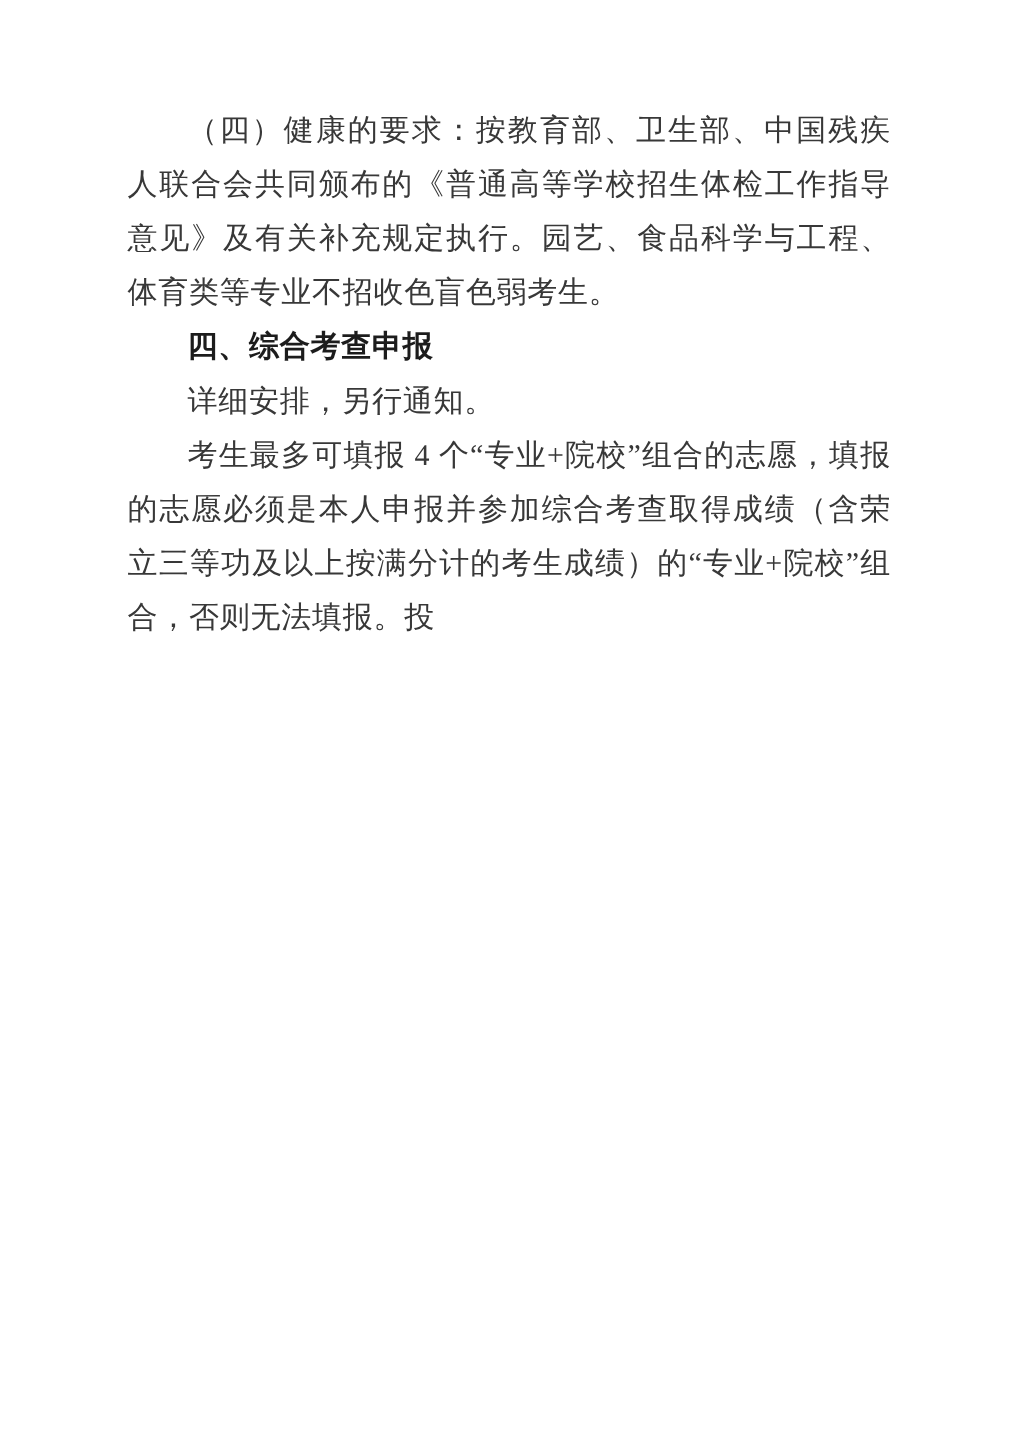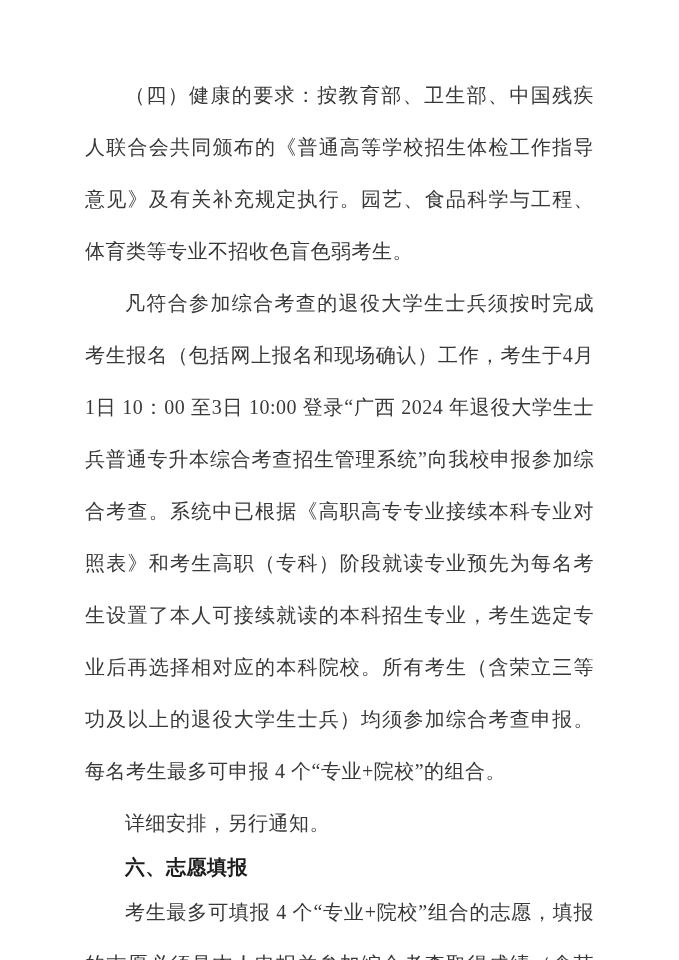--- a/index.html
+++ b/index.html
@@ -17,21 +17,21 @@
   }
   .content {
     position: absolute;
     left: 85px;
     top: 69px;
     width: 509px;
   }
   .para {
     margin: 0;
     font-size: 20px;
-    line-height: 52px;
+    line-height: 36px;
     text-align: justify;
     text-indent: 2em;
     color: #383838;
     letter-spacing: 0.5px;
     font-family: "Liberation Serif", "DejaVu Serif", serif;
   }
   .heading {
     margin: 0;
     font-size: 20px;
     line-height: 36.6px;
@@ -41,18 +41,17 @@
     letter-spacing: 0.5px;
     font-family: "Liberation Sans", "DejaVu Sans", sans-serif;
   }
 </style>
 </head>
 <body>
 
 <div class="page">
   <div class="content">
     <p class="para">（四）健康的要求：按教育部、卫生部、中国残疾人联合会共同颁布的《普通高等学校招生体检工作指导意见》及有关补充规定执行。园艺、食品科学与工程、体育类等专业不招收色盲色弱考生。</p>
-    <p class="para">凡符合参加综合考查的退役大学生士兵须按时完成考生报名（包括网上报名和现场确认）工作，考生于4月1日 10：00 至3日 10:00 登录“广西 2024 年退役大学生士兵普通专升本综合考查招生管理系统”向我校申报参加综合考查。系统中已根据《高职高专专业接续本科专业对照表》和考生高职（专科）阶段就读专业预先为每名考生设置了本人可接续就读的本科招生专业，考生选定专业后再选择相对应的本科院校。所有考生（含荣立三等功及以上的退役大学生士兵）均须参加综合考查申报。每名考生最多可申报 4 个“专业+院校”的组合。</p>
+    <p class="heading">四、综合考查申报</p>
     <p class="para">详细安排，另行通知。</p>
-    <p class="heading">六、志愿填报</p>
     <p class="para">考生最多可填报 4 个“专业+院校”组合的志愿，填报的志愿必须是本人申报并参加综合考查取得成绩（含荣立三等功及以上按满分计的考生成绩）的“专业+院校”组合，否则无法填报。投</p>
   </div>
 </div>
 
 </body></html>

